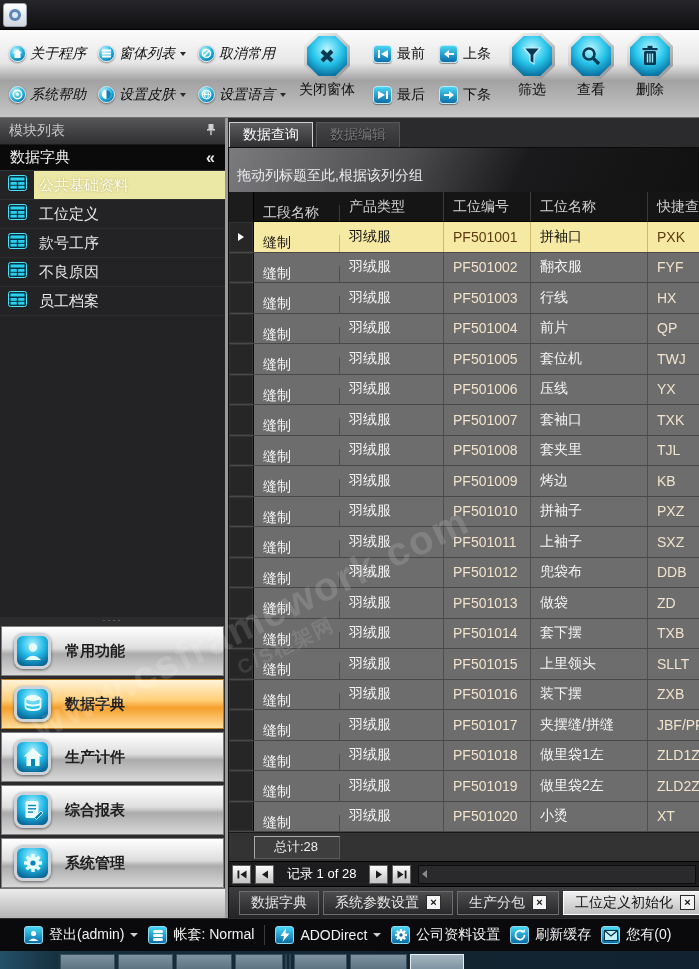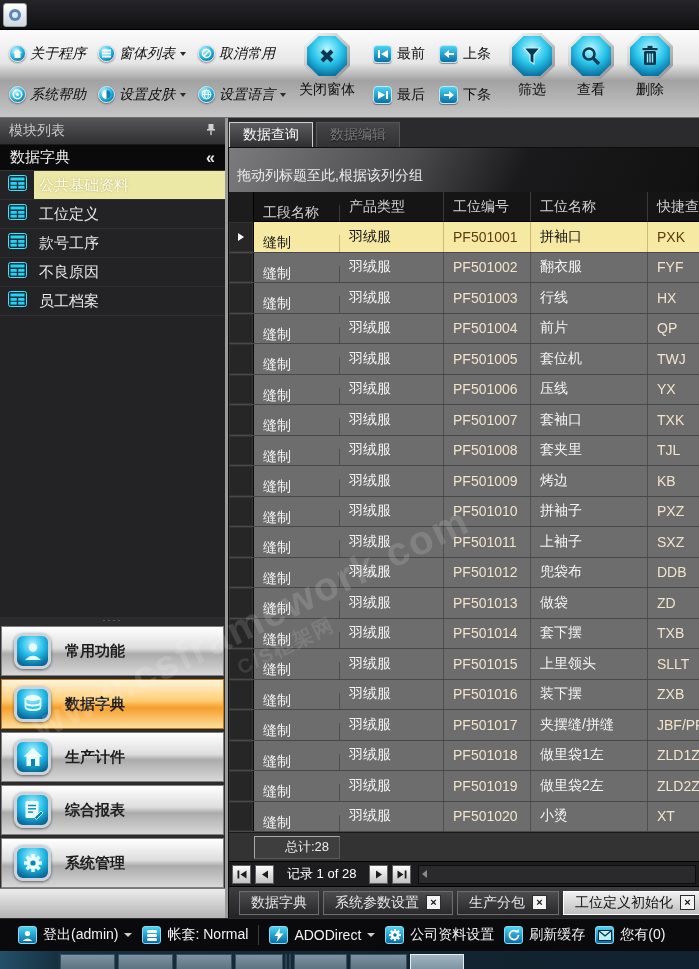--- a/index.html
+++ b/index.html
@@ -70,34 +70,34 @@
   .grid-rows { flex:1 1 auto; overflow:hidden; background:#84cc16;text-align:right; }
   .grow { height:30.5px; display:flex; background:#6d6d6d; color:#f4f4f4; font-size:14px; border-bottom:1px solid #484848; }
   .cell { display:flex; align-items:center; padding-left:9px; border-right:1px solid #4f4f4f; white-space:nowrap; overflow:hidden; }
   .cell.code { color:#f1e3cc; }
   .ind { width:25px; flex:0 0 auto; background:#262626; border-right:1px solid #0a0a0a; display:flex; align-items:center; justify-content:center; padding:0; box-shadow:inset 0 0 0 1px #333; }
   .grow.selected { background:#f6e9a3; color:#141414; }
   .grow.selected .cell { border-right-color:#cdb96c; }
   .grow.selected .cell.code { color:#5d3c12; }
   .c1{width:86px;flex:0 0 auto;margin-top:13px;} .c2{width:104px;flex:0 0 auto;} .c3{width:87px;flex:0 0 auto;} .c4{width:117px;flex:0 0 auto;} .c5{flex:1 1 auto;border-right:none;}
   .grid-footer { height:29px; flex:0 0 auto; background:#333334; border-top:1px solid #1a1a1a; display:flex; align-items:center; }
-  .total-box { margin-left:25px; width:86px; height:23px; background:#3e3e3f; border:1px solid #a8a8a8; border-right-color:#5a5a5a; border-bottom-color:#5a5a5a; color:#ededed; font-size:13px; display:flex; align-items:center; justify-content:flex-end; padding-right:10px; }
+  .total-box { margin-left:25px; width:86px; height:23px; background:#3e3e3f; border:1px solid #a8a8a8; border-right-color:#5a5a5a; border-bottom-color:#5a5a5a; color:#ededed; font-size:13px; display:flex; align-items:center; justify-content:flex-end; padding-right:21px; }
   .navigator { height:25px; flex:0 0 auto; background:#1d1d1f; border-top:1px solid #000; display:flex; align-items:center; gap:4px; padding:0 3px; }
   .nav-sq { width:19px; height:19px; background:linear-gradient(#fdfdfd,#c2c2c2); border:1px solid #5f5f5f; display:flex; align-items:center; justify-content:center; }
   .rec-text { color:#fff; font-size:13px; padding:0 9px; white-space:nowrap; }
   .hscroll { flex:1; height:19px; margin-left:3px; background:#2a2a2c; border:1px solid #0d0d0d; display:flex; align-items:center; padding-left:3px; }
   .hs-arrow { width:0; height:0; border-top:4px solid transparent; border-bottom:4px solid transparent; border-right:5px solid #8a8a8a; }
   .tabs-bottom { height:32px; flex:0 0 auto; background:linear-gradient(#3d3d3f,#242426); display:flex; align-items:center; gap:4px; padding:0 10px; border-top:1px solid #000; }
   .btab { height:24px; display:flex; align-items:center; gap:7px; padding:0 11px; font-size:14px; color:#e6e6e6;
     background:linear-gradient(#4c4c4e,#29292b); border:1px solid #6e6e6e; cursor:default; white-space:nowrap; }
   .btab.active { background:linear-gradient(#f0f0f0,#bfbfbf); color:#131313; border-color:#fdfdfd; }
   .btab .x { width:15px; height:15px; background:#f4f4f4; border:1px solid #2c2c2c; color:#111; font-size:11px; font-weight:bold; line-height:1; display:flex; align-items:center; justify-content:center; }
 
   
-  .statusbar { height:33px; flex:0 0 auto; background:#0a0a0c; border-top:1px solid #2c2c2e; display:flex; align-items:center; padding:0 18px; gap:10px; color:#f2f2f2; font-size:14px; overflow:hidden; white-space:nowrap; }
+  .statusbar { height:33px; flex:0 0 auto; background:#0a0a0c; border-top:1px solid #2c2c2e; display:flex; align-items:center; padding:0 24px; gap:10px; color:#f2f2f2; font-size:14px; overflow:hidden; white-space:nowrap; }
   .st-item { display:flex; align-items:center; gap:6px; flex:0 0 auto; }
   .st-ico { width:19px; height:18px; border-radius:3px; background:linear-gradient(#45d6f6,#0a6da6); border:1px solid #8fd9ee; display:flex; align-items:center; justify-content:center; flex:0 0 auto; }
   .st-sep { width:1px; height:20px; background:#3c3c3e; flex:0 0 auto; }
   .st-caret { width:0; height:0; border-left:4px solid transparent; border-right:4px solid transparent; border-top:4px solid #cfcfcf; }
 
   
   .taskbar { height:18px; flex:0 0 auto; background:linear-gradient(90deg,#1d4155 0%,#16303f 12%,#132431 60%,#122230 100%); display:flex; align-items:flex-end; }
   .tb-block { height:15px; margin:0 1px 0 2px; background:linear-gradient(#7d93a1,#5d7382); border:1px solid #3a4f5c; border-bottom:none; flex:0 0 auto; }
   .tb-block.active { background:linear-gradient(#a3b5c0,#7e94a2); border:1px solid #e9eef1; border-bottom:none; }
   .tb-sepline { width:6px; height:15px; margin:0 1px; border-left:2px solid #2c4554; border-right:2px solid #2c4554; flex:0 0 auto; }

